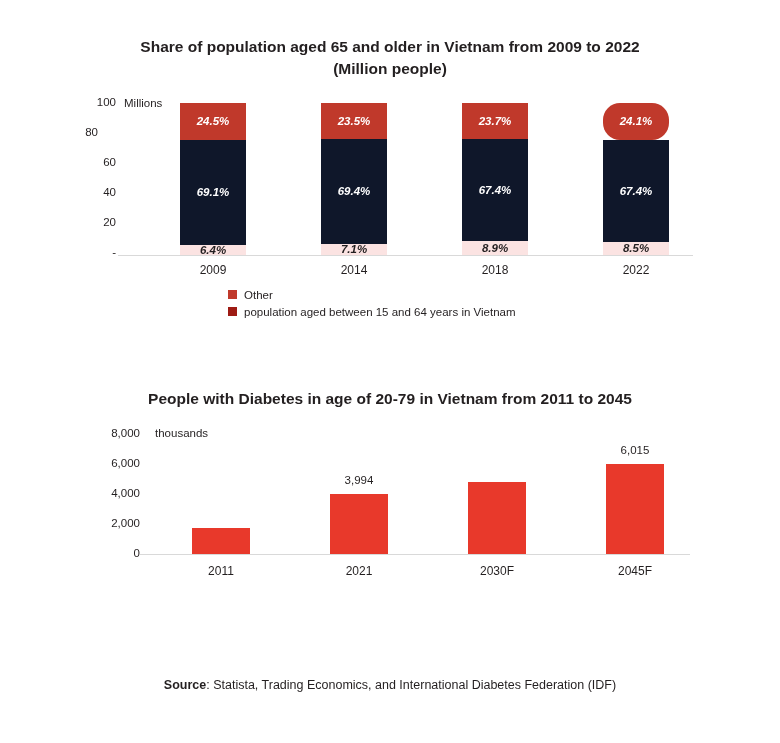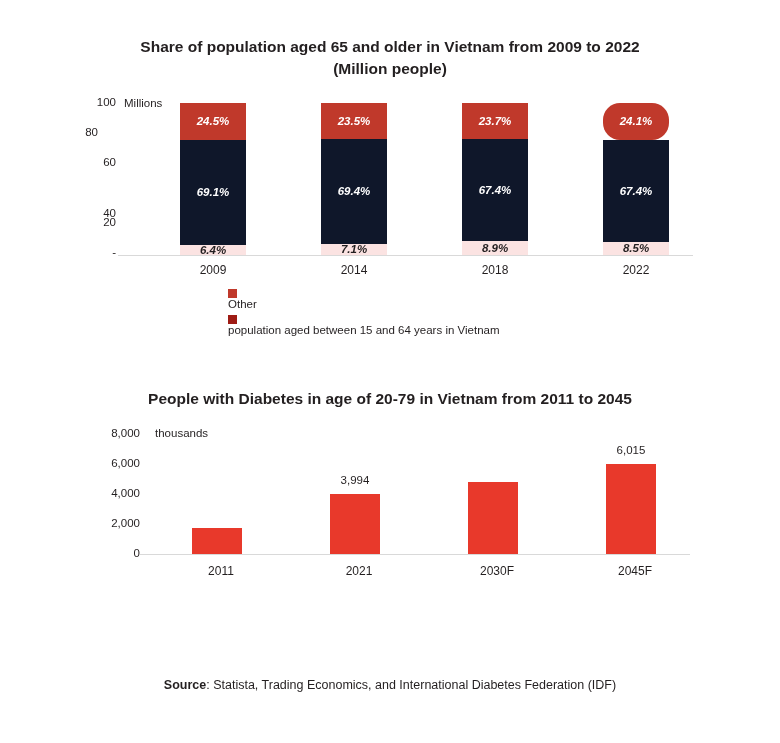--- a/index.html
+++ b/index.html
@@ -120,23 +120,22 @@
   }
 
   .c1-legend {
     position: absolute;
     left: 228px;
     top: 186px;
     font-size: 11.5px;
   }
   .c1-legend-row {
     display: flex;
-    align-items: flex-start;
+    align-items: center;
     margin-bottom: 5px;
-    flex-direction: column;
   }
   .c1-swatch {
     width: 9px;
     height: 9px;
     margin-right: 7px;
     flex: 0 0 auto;
   }
 
   
   .chart2-title {
@@ -179,21 +178,21 @@
   .c2-units {
     position: absolute;
     left: 155px;
     top: -7px;
     font-size: 11.5px;
     color: #231f20;
   }
   .c2-bar {
     position: absolute;
     bottom: 0;
-    width: 50px;
+    width: 58px;
     background: #e8392b;
   }
   .c2-bar-value {
     position: absolute;
     top: -20px;
     left: -10px;
     right: -10px;
     text-align: center;
     font-size: 11.5px;
     color: #231f20;
@@ -224,21 +223,21 @@
 <div class="chart1-title">
   <div>Share of population aged 65 and older in Vietnam from 2009 to 2022</div>
   <div>(Million people)</div>
 </div>
 
 <div class="chart1-area">
 
   <div class="c1-ylabel" style="left:86px; top:-7px;">100</div>
   <div class="c1-ylabel" style="left:68px; top:23px;">80</div>
   <div class="c1-ylabel" style="left:86px; top:53px;">60</div>
-  <div class="c1-ylabel" style="left:86px; top:83px;margin-top:21px;">40</div>
+  <div class="c1-ylabel" style="left:86px; top:83px;">40</div>
   <div class="c1-ylabel" style="left:86px; top:113px;">20</div>
   <div class="c1-ylabel" style="left:86px; top:143px;">-</div>
 
   <div class="c1-units">Millions</div>
 
   <div class="c1-plot">
 
     <div class="c1-col" style="left:62px;">
       <div class="c1-seg seg-other" style="height:37px;">
         <span>24.5%</span>

